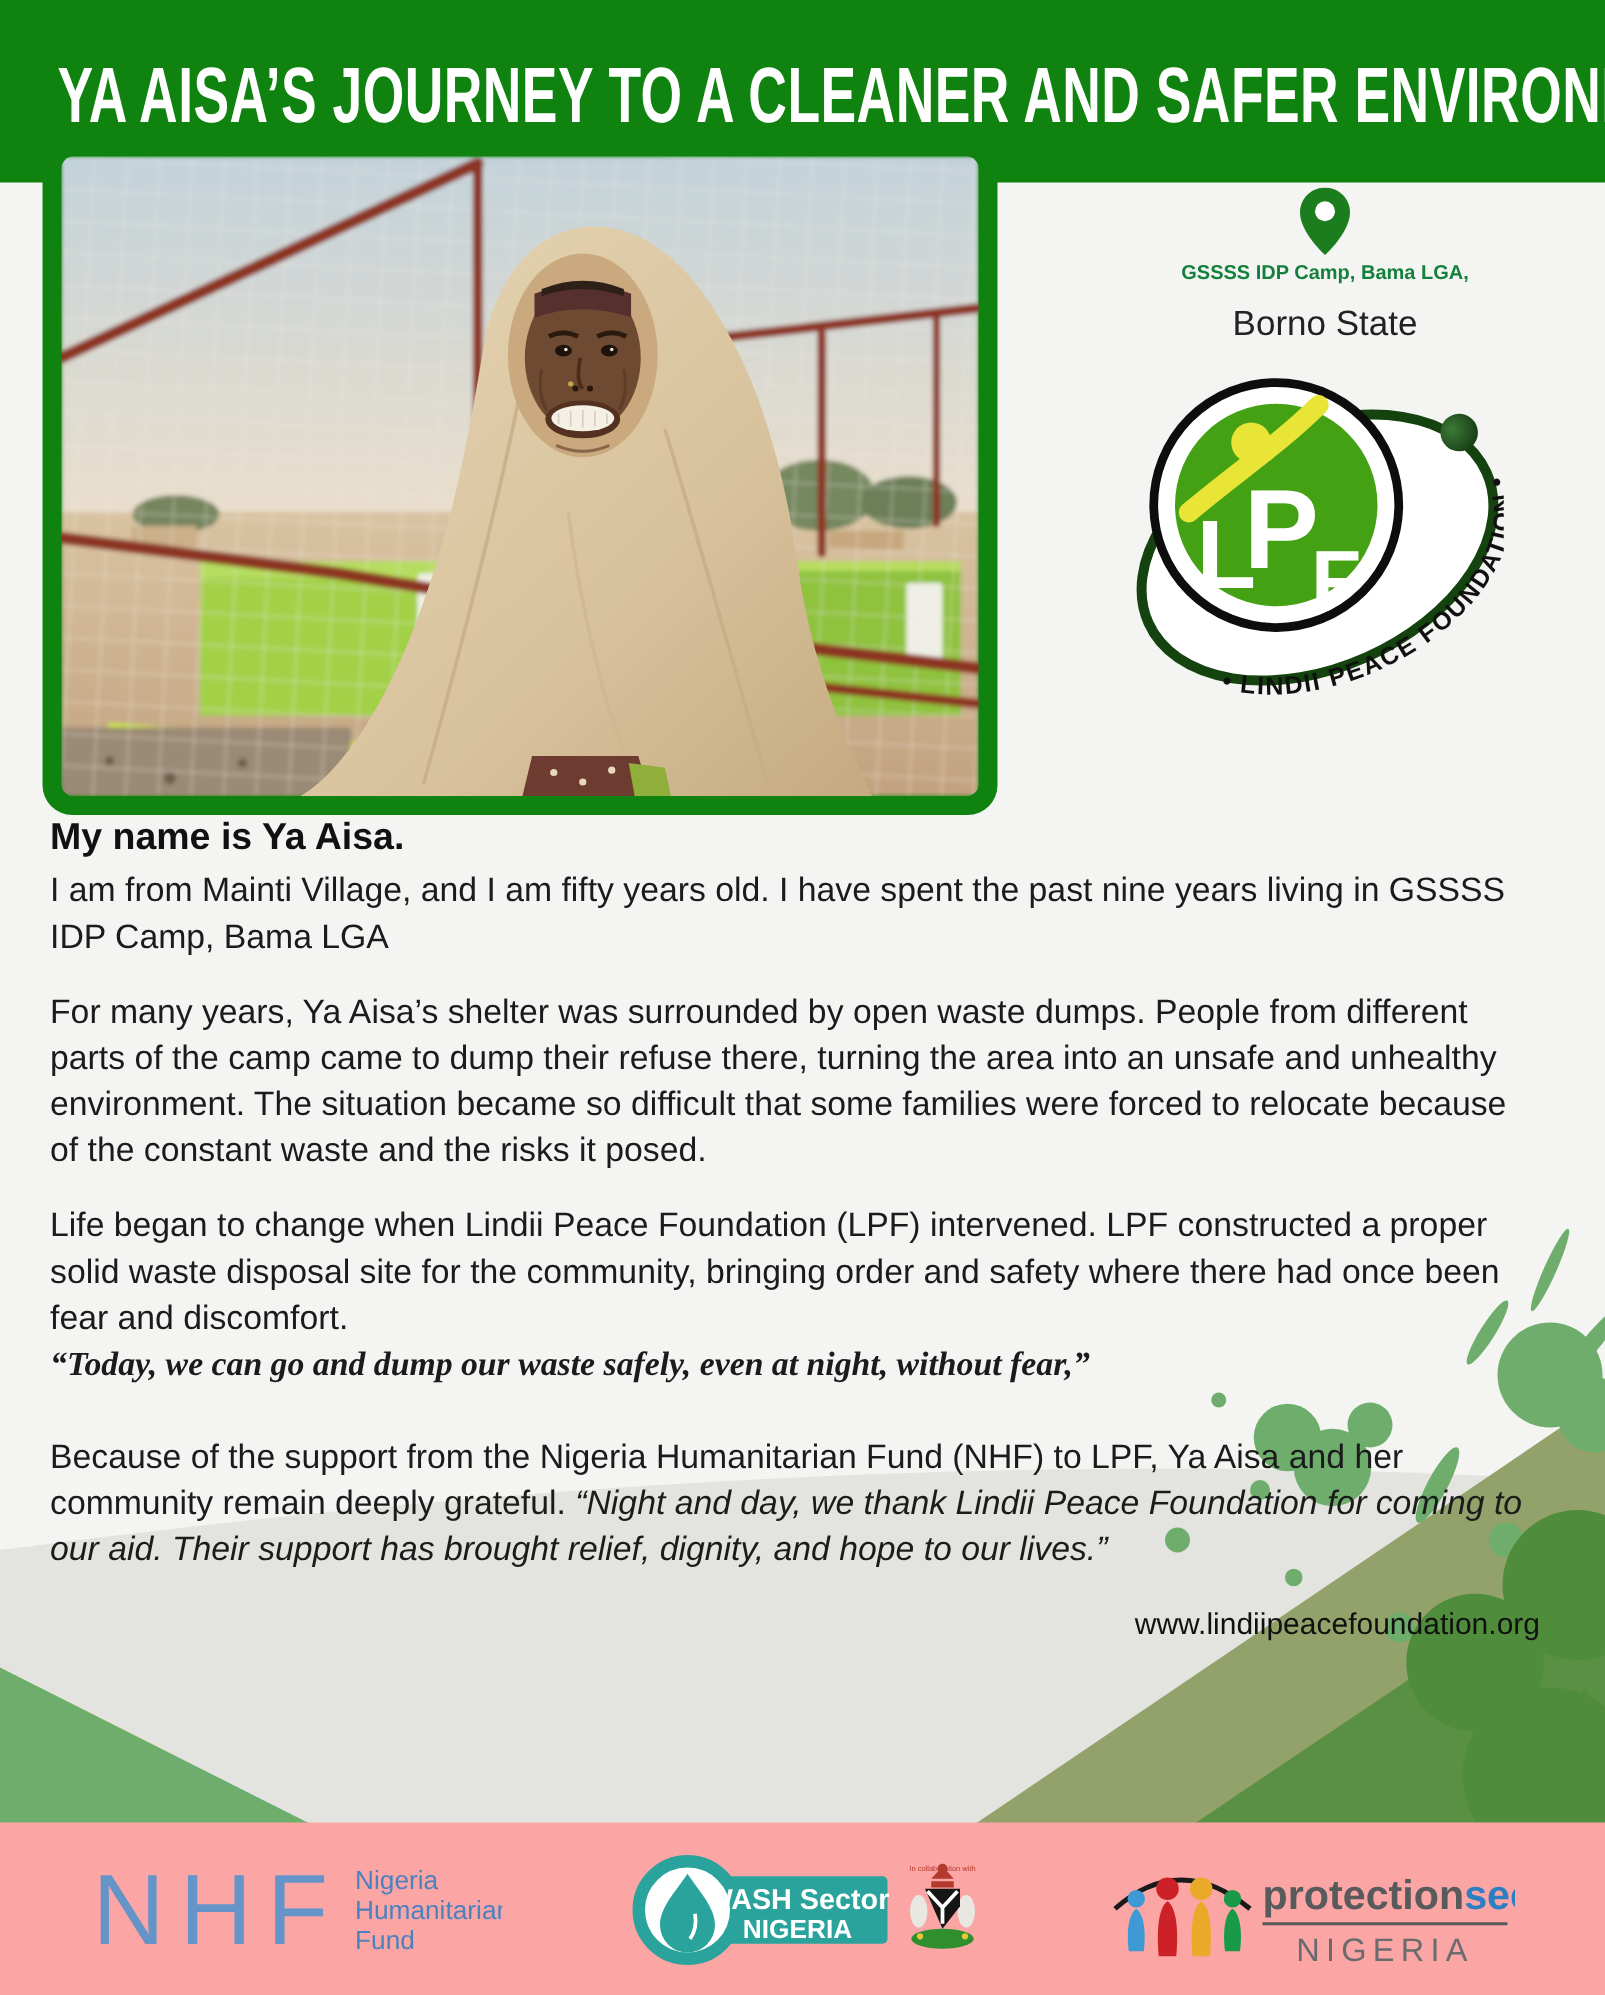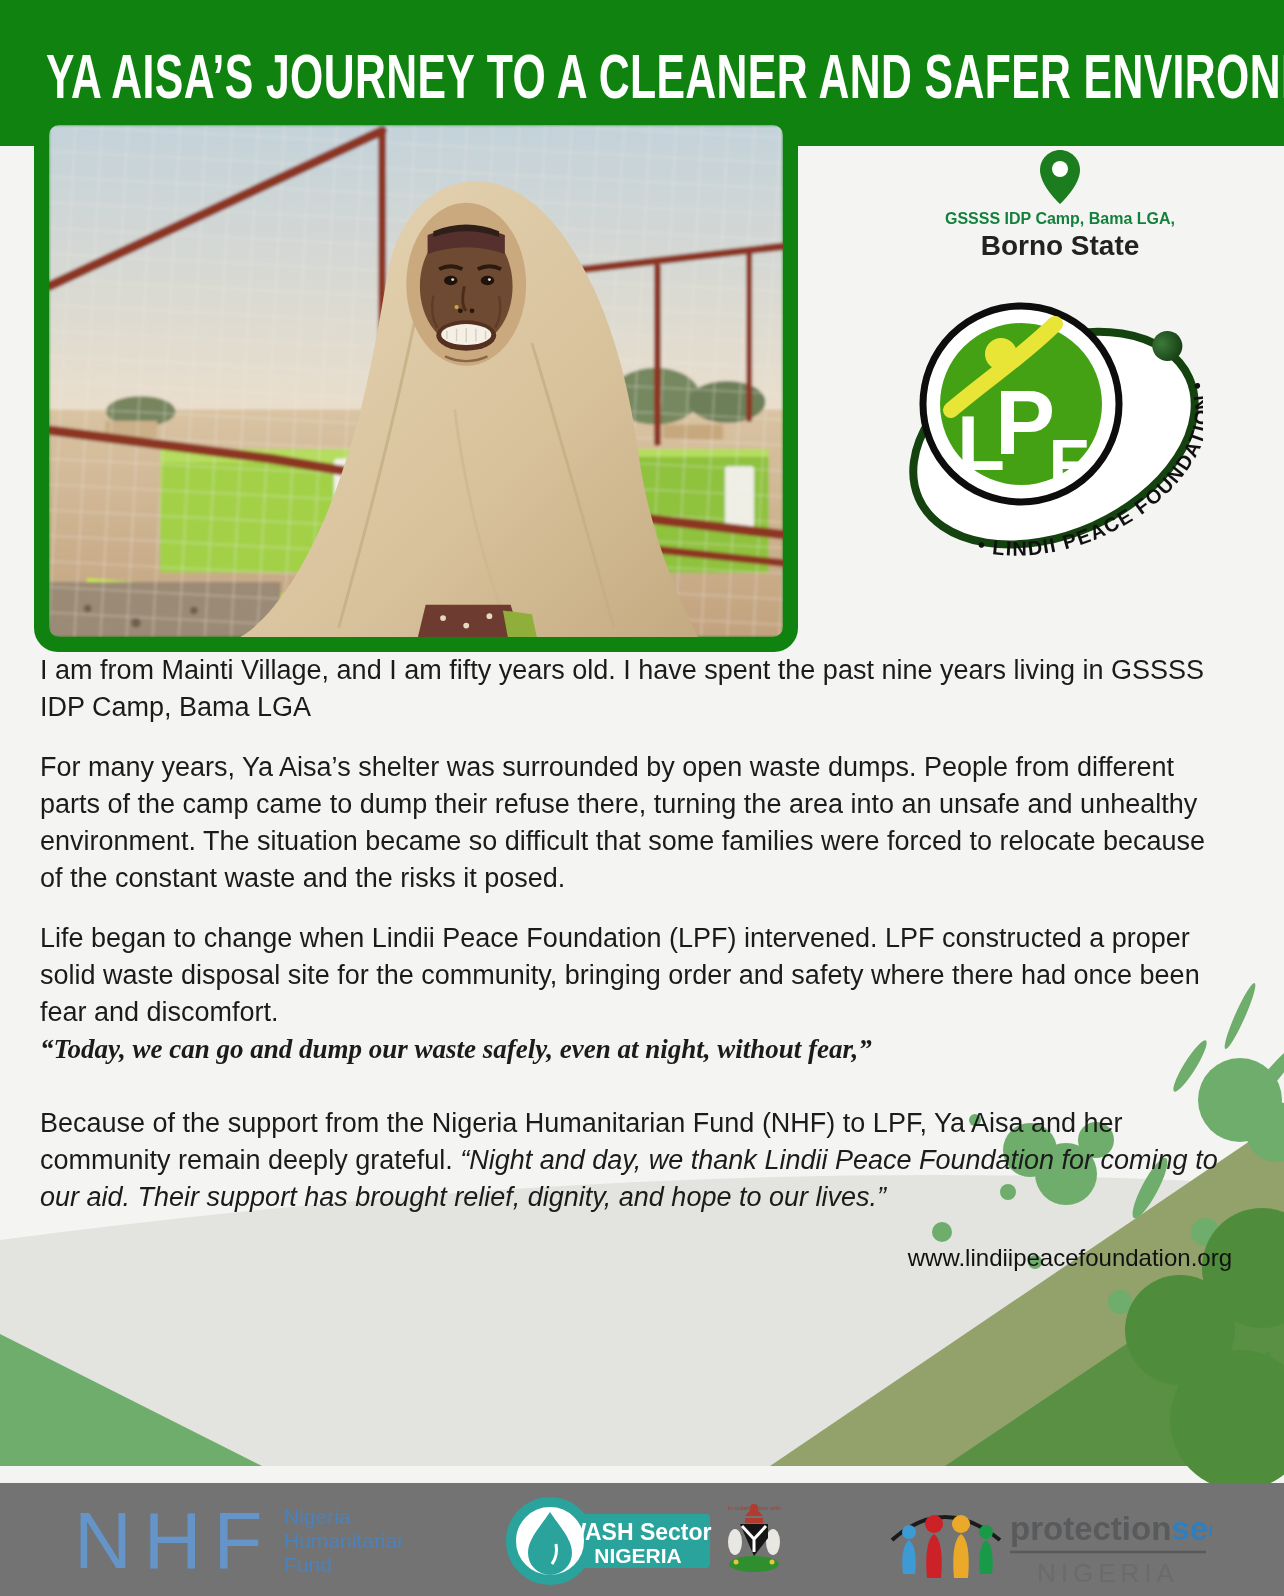--- a/index.html
+++ b/index.html
@@ -12,34 +12,34 @@
   
   .bg-decor{position:absolute;left:0;top:0;z-index:0;}
   
   .photo-frame{position:absolute;left:34px;top:110px;width:764px;height:542px;background:#0f820f;
                border-radius:24px;padding:15px;box-sizing:border-box;z-index:2;}
   .photo-clip{width:100%;height:100%;border-radius:10px;overflow:hidden;}
   
   .loc{position:absolute;left:872px;top:150px;width:376px;text-align:center;z-index:2;}
   .loc .pin{display:block;margin:0 auto 6px auto;}
   .loc .l1{font-size:16px;font-weight:700;color:#15803d;}
-  .loc .l2{font-size:28px;color:#222;margin-top:2px;font-weight:bold;}
+  .loc .l2{font-size:28px;color:#222;margin-top:15px;}
   
   .lpf{position:absolute;left:893px;top:292px;z-index:2;}
   
   .story{position:absolute;left:40px;top:652px;width:1192px;z-index:2;font-size:27px;line-height:37px;}
   .story h2{margin:0 0 6px 0;font-size:30px;line-height:36px;font-weight:700;color:#111;}
   .story p{margin:0 0 23px 0;}
   .story .q-bold{display:block;font-weight:700;font-style:italic;font-family:Liberation Serif, serif;}
   .gap-lg{height:14px;}
   .italic{font-style:italic;}
   .closing{margin-top:26px;text-align:center;font-size:29px;font-weight:700;font-style:italic;color:#2d9643;}
   .website{margin-top:8px;text-align:right;font-size:24px;color:#111;cursor:pointer;}
   
-  .footer{position:absolute;left:0;bottom:0;width:1284px;height:113px;background:#737373;z-index:3;
+  .footer{position:absolute;left:0;bottom:0;width:1284px;height:138px;background:#fca5a5;z-index:3;
           display:flex;align-items:center;justify-content:space-between;padding:0 72px;box-sizing:border-box;}
 </style>
 </head>
 <body>
 
 <div class="page">
 
   <svg class="bg-decor" width="1284" height="1596" viewBox="0 0 1284 1596">
 
     <path d="M0,1240 Q700,1148 1284,1186 L1284,1466 L0,1466 Z" fill="#e3e4e0"></path>
@@ -208,20 +208,21 @@
         <text x="88" y="178" text-anchor="middle" font-size="78" font-weight="800" fill="#fff">L</text>
         <text x="132" y="162" text-anchor="middle" font-size="90" font-weight="800" fill="#fff">P</text>
         <text x="176" y="194" text-anchor="middle" font-size="66" font-weight="800" fill="#fff">F</text>
         <path d="M58,118 C96,86 132,62 162,32" stroke="#e8e537" stroke-width="16" stroke-linecap="round" fill="none"></path>
         <circle cx="108" cy="62" r="16" fill="#e8e537"></circle>
       </g>
     </svg>
   </div>
 
   <div class="story">
+    <h2>My name is Ya Aisa.</h2>
     <p>I am from Mainti Village, and I am fifty years old. I have spent the past nine years living in GSSSS IDP Camp, Bama LGA</p>
     <p>For many years, Ya Aisa’s shelter was surrounded by open waste dumps. People from different parts of the camp came to dump their refuse there, turning the area into an unsafe and unhealthy environment. The situation became so difficult that some families were forced to relocate because of the constant waste and the risks it posed.</p>
     <p><span>Life began to change when Lindii Peace Foundation (LPF) intervened. LPF constructed a proper solid waste disposal site for the community, bringing order and safety where there had once been fear and discomfort.</span><span class="q-bold">“Today, we can go and dump our waste safely, even at night, without fear,”</span></p>
     <div class="gap-lg"></div>
     <p><span>Because of the support from the Nigeria Humanitarian Fund (NHF) to LPF, Ya Aisa and her community remain deeply grateful.</span> <span class="italic">“Night and day, we thank Lindii Peace Foundation for coming to our aid. Their support has brought relief, dignity, and hope to our lives.”</span></p>
     <div class="website">www.lindiipeacefoundation.org</div>
   </div>
 
   <div class="footer">
     <svg width="330" height="104" viewBox="0 0 330 104">

